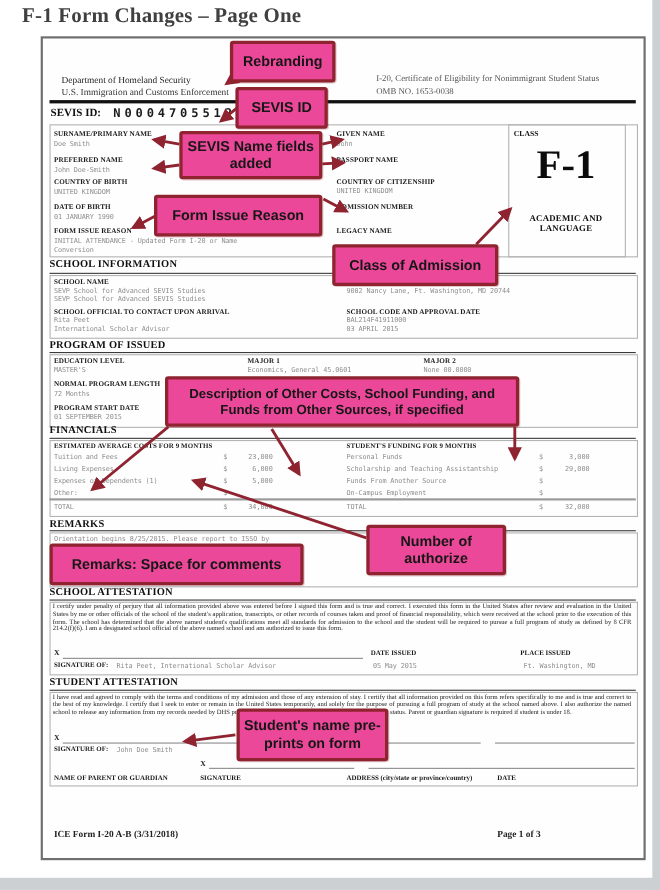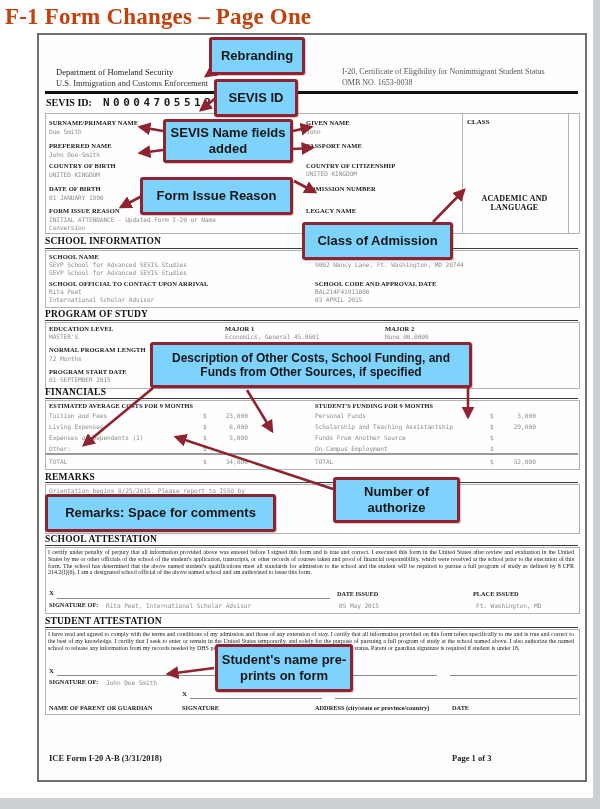--- a/index.html
+++ b/index.html
@@ -1,17 +1,17 @@
 <!DOCTYPE html>
 <html><head>
 <meta charset="utf-8">
 <style>
   html,body{margin:0;padding:0;background:#ffffff;}
   #canvas{position:relative;width:600px;height:809px;background:#ffffff;overflow:hidden;font-family:"Liberation Serif",serif;}
-  .page-title{position:absolute;left:5px;top:4px;font-family:"Liberation Serif",serif;font-weight:bold;font-size:23px;color:#c2410c;letter-spacing:.2px;white-space:nowrap;}
+  .page-title{position:absolute;left:20px;top:4px;font-family:"Liberation Serif",serif;font-weight:bold;font-size:19px;color:#404040;letter-spacing:.2px;white-space:nowrap;}
   .sheet{position:absolute;left:37px;top:33px;width:546px;height:745px;border:2px solid #6f6f6f;background:#fefefe;}
   .box{position:absolute;border:1px solid #b3b3b3;background:transparent;}
   .thick-rule{position:absolute;height:3px;background:#111;}
   .secrule{position:absolute;height:1px;background:#3a3a3a;}
   .sigline{position:absolute;height:1px;background:#8a8a8a;}
   .sepline{position:absolute;height:2px;background:#9a9a9a;}
   .lbl{position:absolute;font-family:"Liberation Serif",serif;font-weight:bold;font-size:6.5px;color:#1a1a1a;letter-spacing:.1px;white-space:nowrap;}
   .val{position:absolute;font-family:"DejaVu Sans Mono",monospace;font-size:6.2px;color:#8e8e8e;letter-spacing:-.1px;white-space:nowrap;}
   .amt{position:absolute;font-family:"DejaVu Sans Mono",monospace;font-size:6.2px;color:#8e8e8e;text-align:right;width:42px;white-space:nowrap;}
   .sec{position:absolute;font-family:"Liberation Serif",serif;font-weight:bold;font-size:9.5px;color:#101010;letter-spacing:.2px;white-space:nowrap;}
@@ -20,21 +20,21 @@
   .ftitle{position:absolute;font-size:8px;color:#555;white-space:nowrap;}
   .sevis-l{position:absolute;font-weight:bold;font-size:10px;color:#111;white-space:nowrap;}
   .sevis-v{position:absolute;font-family:"DejaVu Sans Mono",monospace;font-weight:bold;font-size:11px;letter-spacing:3.5px;color:#1d1d1d;white-space:nowrap;}
   .classlbl{position:absolute;font-weight:bold;font-size:7px;color:#111;}
   .classbig{position:absolute;font-weight:bold;font-size:37px;color:#0c0c0c;text-align:center;font-family:"Liberation Serif",serif;line-height:1;}
   .classsub{position:absolute;font-weight:bold;font-size:8px;color:#111;text-align:center;letter-spacing:.2px;}
   .para{position:absolute;font-family:"Liberation Serif",serif;font-size:6px;line-height:6.8px;color:#222;text-align:justify;}
   .xmark{position:absolute;font-family:"Liberation Serif",serif;font-weight:bold;font-size:7px;color:#222;}
   .colhdr{position:absolute;font-family:"Liberation Serif",serif;font-weight:bold;font-size:6.3px;color:#1a1a1a;white-space:nowrap;}
   .footer{position:absolute;font-family:"Liberation Serif",serif;font-weight:bold;font-size:8.5px;color:#222;white-space:nowrap;}
-  .callout{position:absolute;display:flex;align-items:center;justify-content:center;text-align:center;background:#7dd3fc;border:3px solid #8f2330;border-radius:3px;font-family:"Liberation Sans",sans-serif;font-weight:bold;font-size:13px;color:#161616;z-index:10;line-height:1.2;box-shadow:1px 1px 0 0 rgba(143,35,48,.25);padding:16px 3px;box-sizing:border-box;}
+  .callout{position:absolute;display:flex;align-items:center;justify-content:center;text-align:center;background:#ec4899;border:3px solid #8f2330;border-radius:3px;font-family:"Liberation Sans",sans-serif;font-weight:bold;font-size:13px;color:#161616;z-index:10;line-height:1.2;box-shadow:1px 1px 0 0 rgba(143,35,48,.25);padding:16px 3px;box-sizing:border-box;}
   .arrows{position:absolute;left:0;top:0;z-index:8;pointer-events:none;}
   .edge{position:absolute;background:#cdd0d2;}
 </style>
 </head>
 <body>
 
 <div id="canvas">
 
   <div class="page-title">F-1 Form Changes – Page One</div>
 
@@ -65,39 +65,40 @@
 
   <div class="lbl" style="left:306px;top:119px">GIVEN NAME</div>
   <div class="val" style="left:306px;top:128px">John</div>
   <div class="lbl" style="left:306px;top:142px">PASSPORT NAME</div>
   <div class="lbl" style="left:306px;top:162px">COUNTRY OF CITIZENSHIP</div>
   <div class="val" style="left:306px;top:170px">UNITED KINGDOM</div>
   <div class="lbl" style="left:306px;top:185px">ADMISSION NUMBER</div>
   <div class="lbl" style="left:306px;top:207px">LEGACY NAME</div>
 
   <div class="classlbl" style="left:467px;top:118px">CLASS</div>
+  <div class="classbig" style="left:462px;top:132px;width:105px">F-1</div>
   <div class="classsub" style="left:462px;top:194px;width:105px">ACADEMIC AND</div>
   <div class="classsub" style="left:462px;top:203px;width:105px">LANGUAGE</div>
 
   <div class="sec" style="left:45px;top:236px">SCHOOL INFORMATION</div>
   <div class="secrule" style="left:45px;top:248px;width:533px"></div>
   <div class="box" style="left:45px;top:250px;width:533px;height:56px"></div>
   <div class="lbl" style="left:49px;top:253px">SCHOOL NAME</div>
   <div class="val" style="left:49px;top:261px">SEVP School for Advanced SEVIS Studies</div>
   <div class="val" style="left:49px;top:269px">SEVP School for Advanced SEVIS Studies</div>
   <div class="lbl" style="left:315px;top:253px">SCHOOL ADDRESS</div>
   <div class="val" style="left:315px;top:261px">9002 Nancy Lane, Ft. Washington, MD 20744</div>
   <div class="lbl" style="left:49px;top:280px">SCHOOL OFFICIAL TO CONTACT UPON ARRIVAL</div>
   <div class="val" style="left:49px;top:288px">Rita Peet</div>
   <div class="val" style="left:49px;top:296px">International Scholar Advisor</div>
   <div class="lbl" style="left:315px;top:280px">SCHOOL CODE AND APPROVAL DATE</div>
   <div class="val" style="left:315px;top:288px">BAL214F41911000</div>
   <div class="val" style="left:315px;top:296px">03 APRIL 2015</div>
 
-  <div class="sec" style="left:45px;top:309px">PROGRAM OF STUDY</div>
+  <div class="sec" style="left:45px;top:309px">PROGRAM OF ISSUED</div>
   <div class="secrule" style="left:45px;top:320px;width:533px"></div>
   <div class="box" style="left:45px;top:322px;width:533px;height:65px"></div>
   <div class="lbl" style="left:49px;top:325px">EDUCATION LEVEL</div>
   <div class="val" style="left:49px;top:333px">MASTER'S</div>
   <div class="lbl" style="left:225px;top:325px">MAJOR 1</div>
   <div class="val" style="left:225px;top:333px">Economics, General 45.0601</div>
   <div class="lbl" style="left:385px;top:325px">MAJOR 2</div>
   <div class="val" style="left:385px;top:333px">None 00.0000</div>
   <div class="lbl" style="left:49px;top:346px">NORMAL PROGRAM LENGTH</div>
   <div class="val" style="left:49px;top:355px">72 Months</div>

